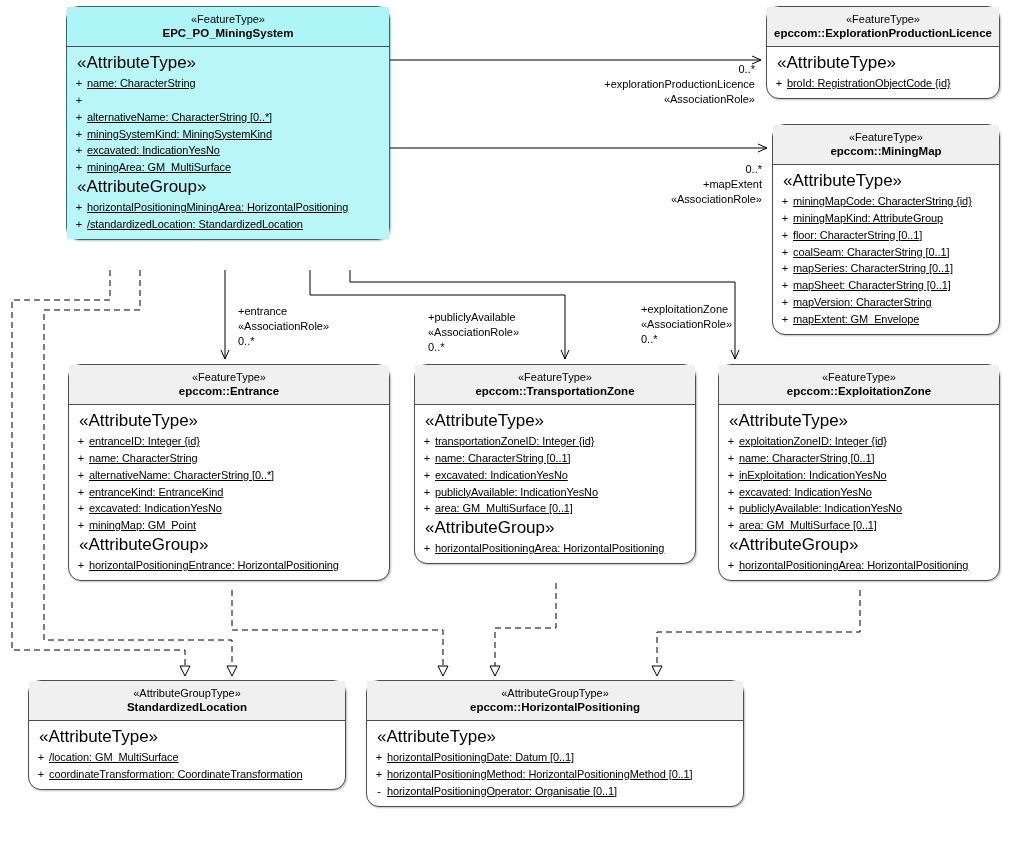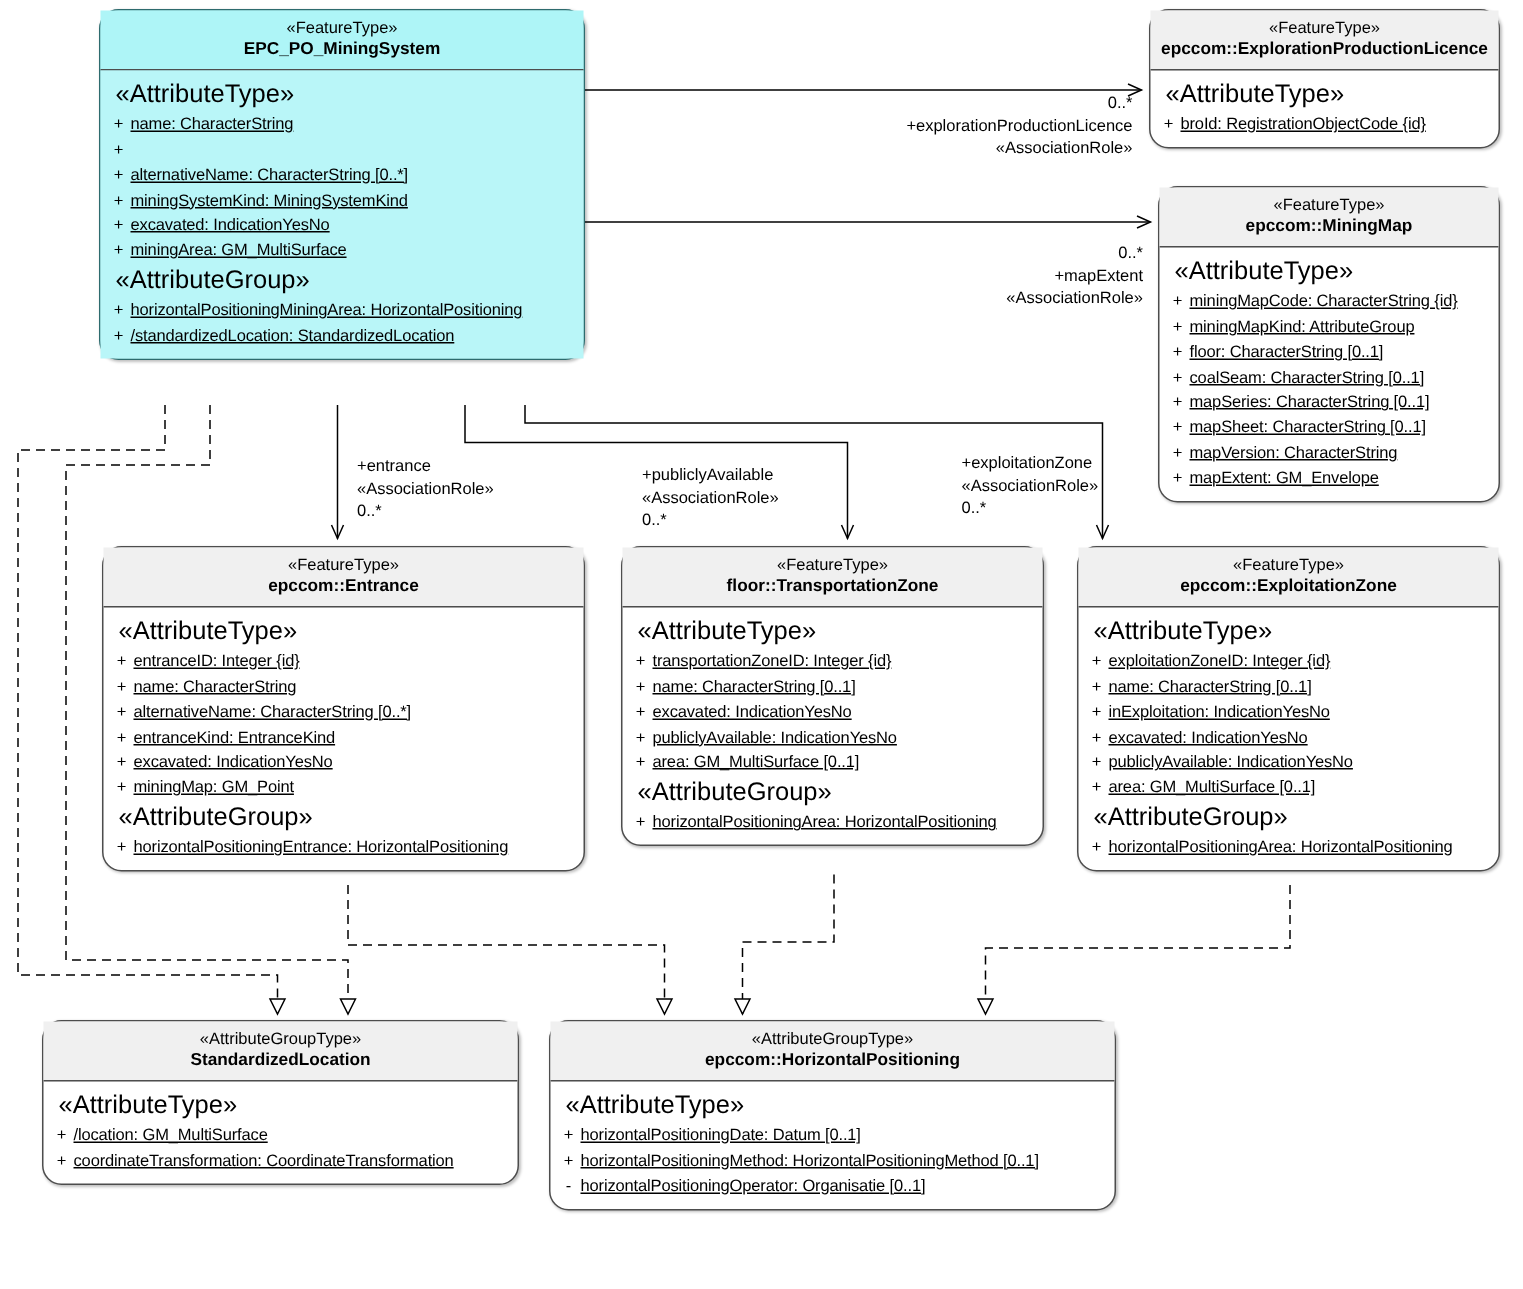--- a/index.html
+++ b/index.html
@@ -273,21 +273,21 @@
       <div class="attr">
           <span class="vis">+</span>
           <span class="atext">horizontalPositioningEntrance: HorizontalPositioning</span>
         </div>
     </div>
   </div>
 
   <div class="uml" style="left:414px; top:364px; width:282px;">
     <div class="head">
       <div class="stereo">«FeatureType»</div>
-      <div class="cname">floor::TransportationZone</div>
+      <div class="cname">epccom::TransportationZone</div>
     </div>
     <div class="body">
       <div class="grp">«AttributeType»</div>
       <div class="attr">
           <span class="vis">+</span>
           <span class="atext">transportationZoneID: Integer {id}</span>
         </div>
       <div class="attr">
           <span class="vis">+</span>
           <span class="atext">name: CharacterString [0..1]</span>

